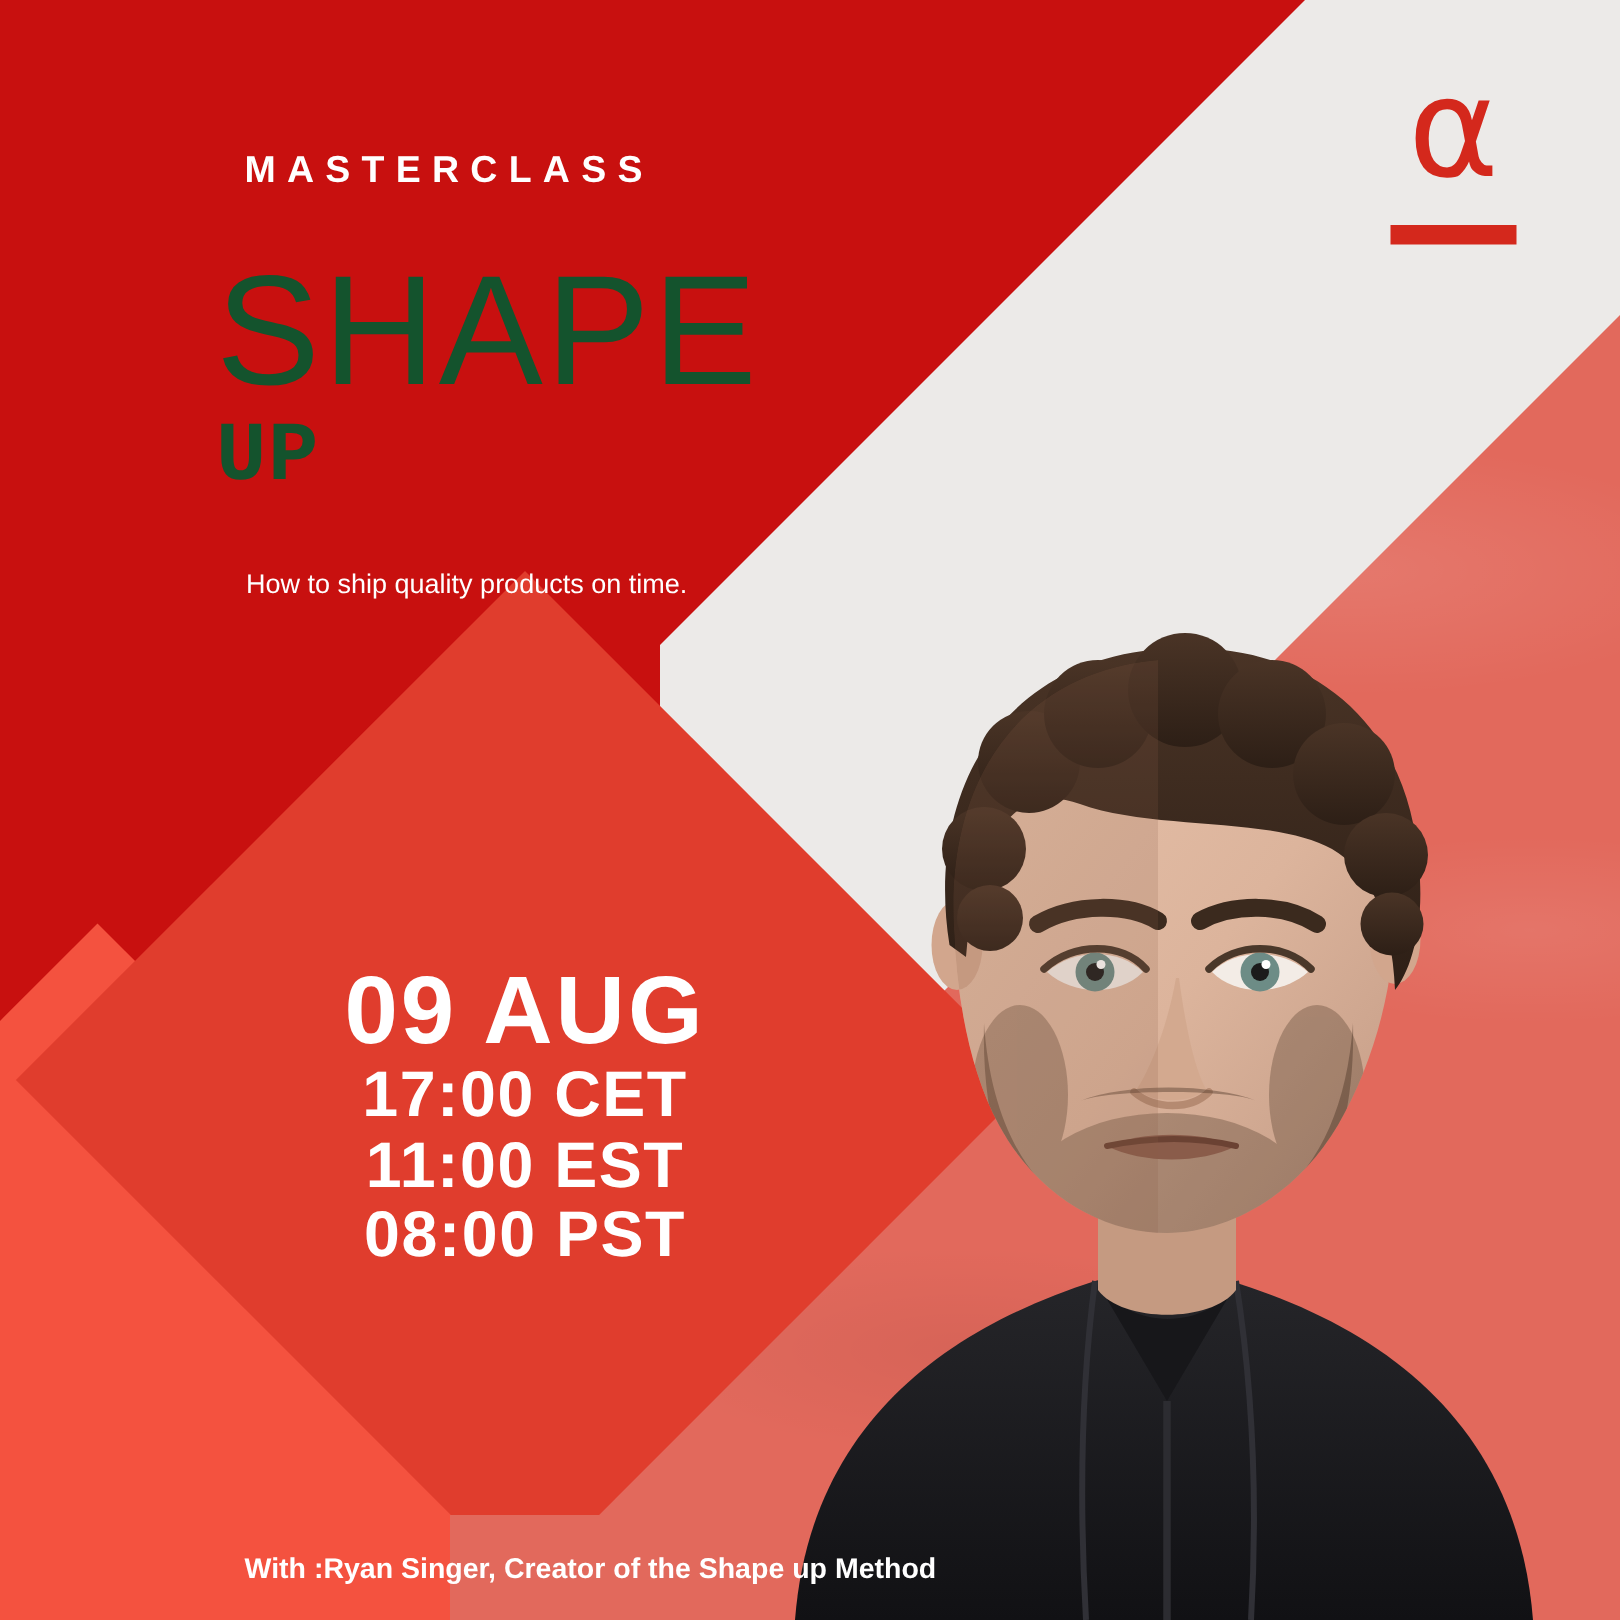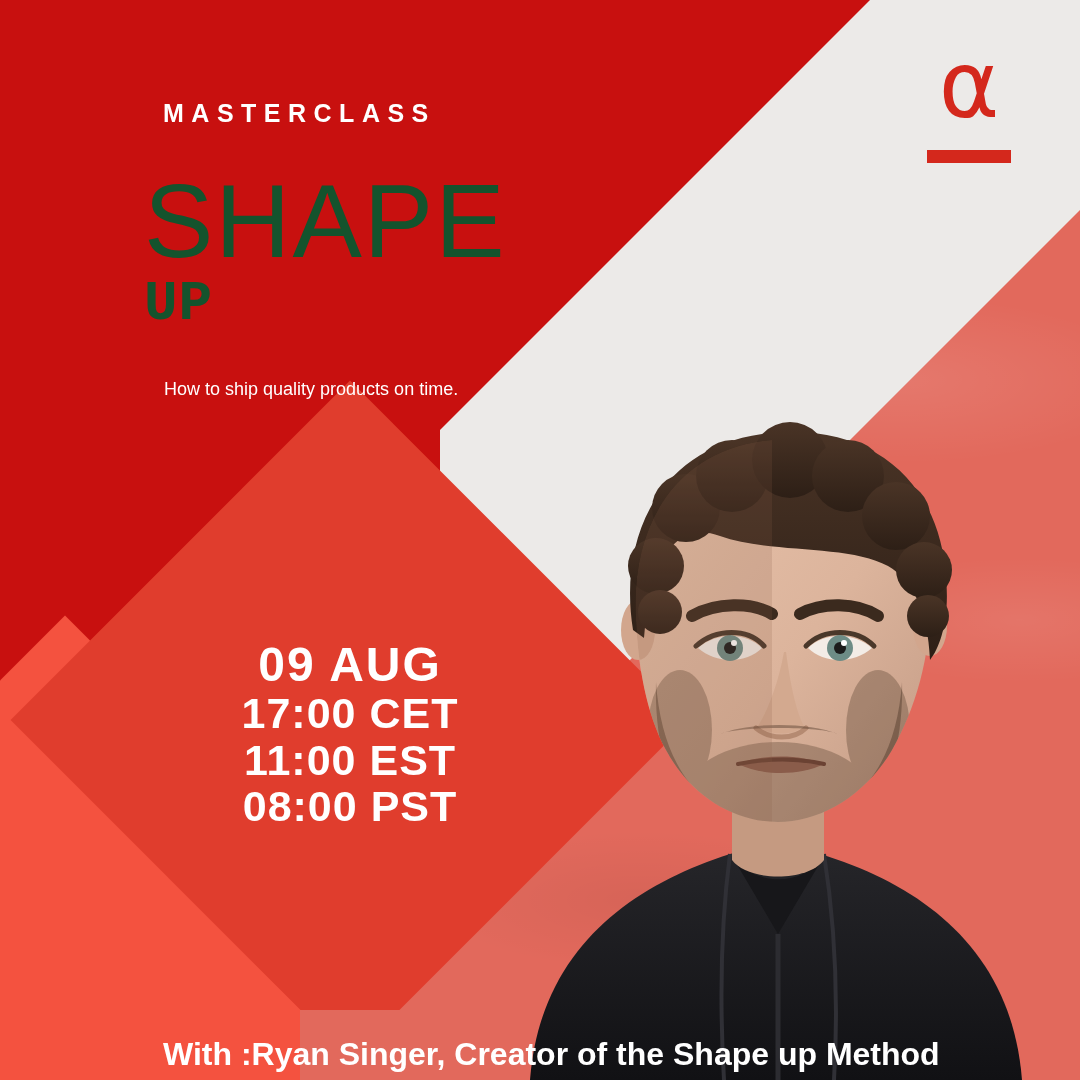--- a/index.html
+++ b/index.html
@@ -146,38 +146,38 @@
 
   
   .date-panel {
     position:absolute;
     left:140px; top:640px;
     width:420px;
     text-align:center;
     color:#ffffff;
   }
   .date-day {
-    font-size:48px;
+    font-size:64px;
     font-weight:700;
     letter-spacing:2px;
     line-height:1.05;
   }
   .date-time {
     font-size:43px;
     font-weight:700;
     letter-spacing:1px;
     line-height:1.08;
   }
 
   
   .footer {
     position:absolute;
     left:163px; top:1036px;
     color:#ffffff;
-    font-size:32px;
+    font-size:19px;
     font-weight:700;
   }
 
   
   .portrait {
     position:absolute;
     left:300px; top:330px;
     width:780px; height:750px;
     overflow:hidden;
   }

